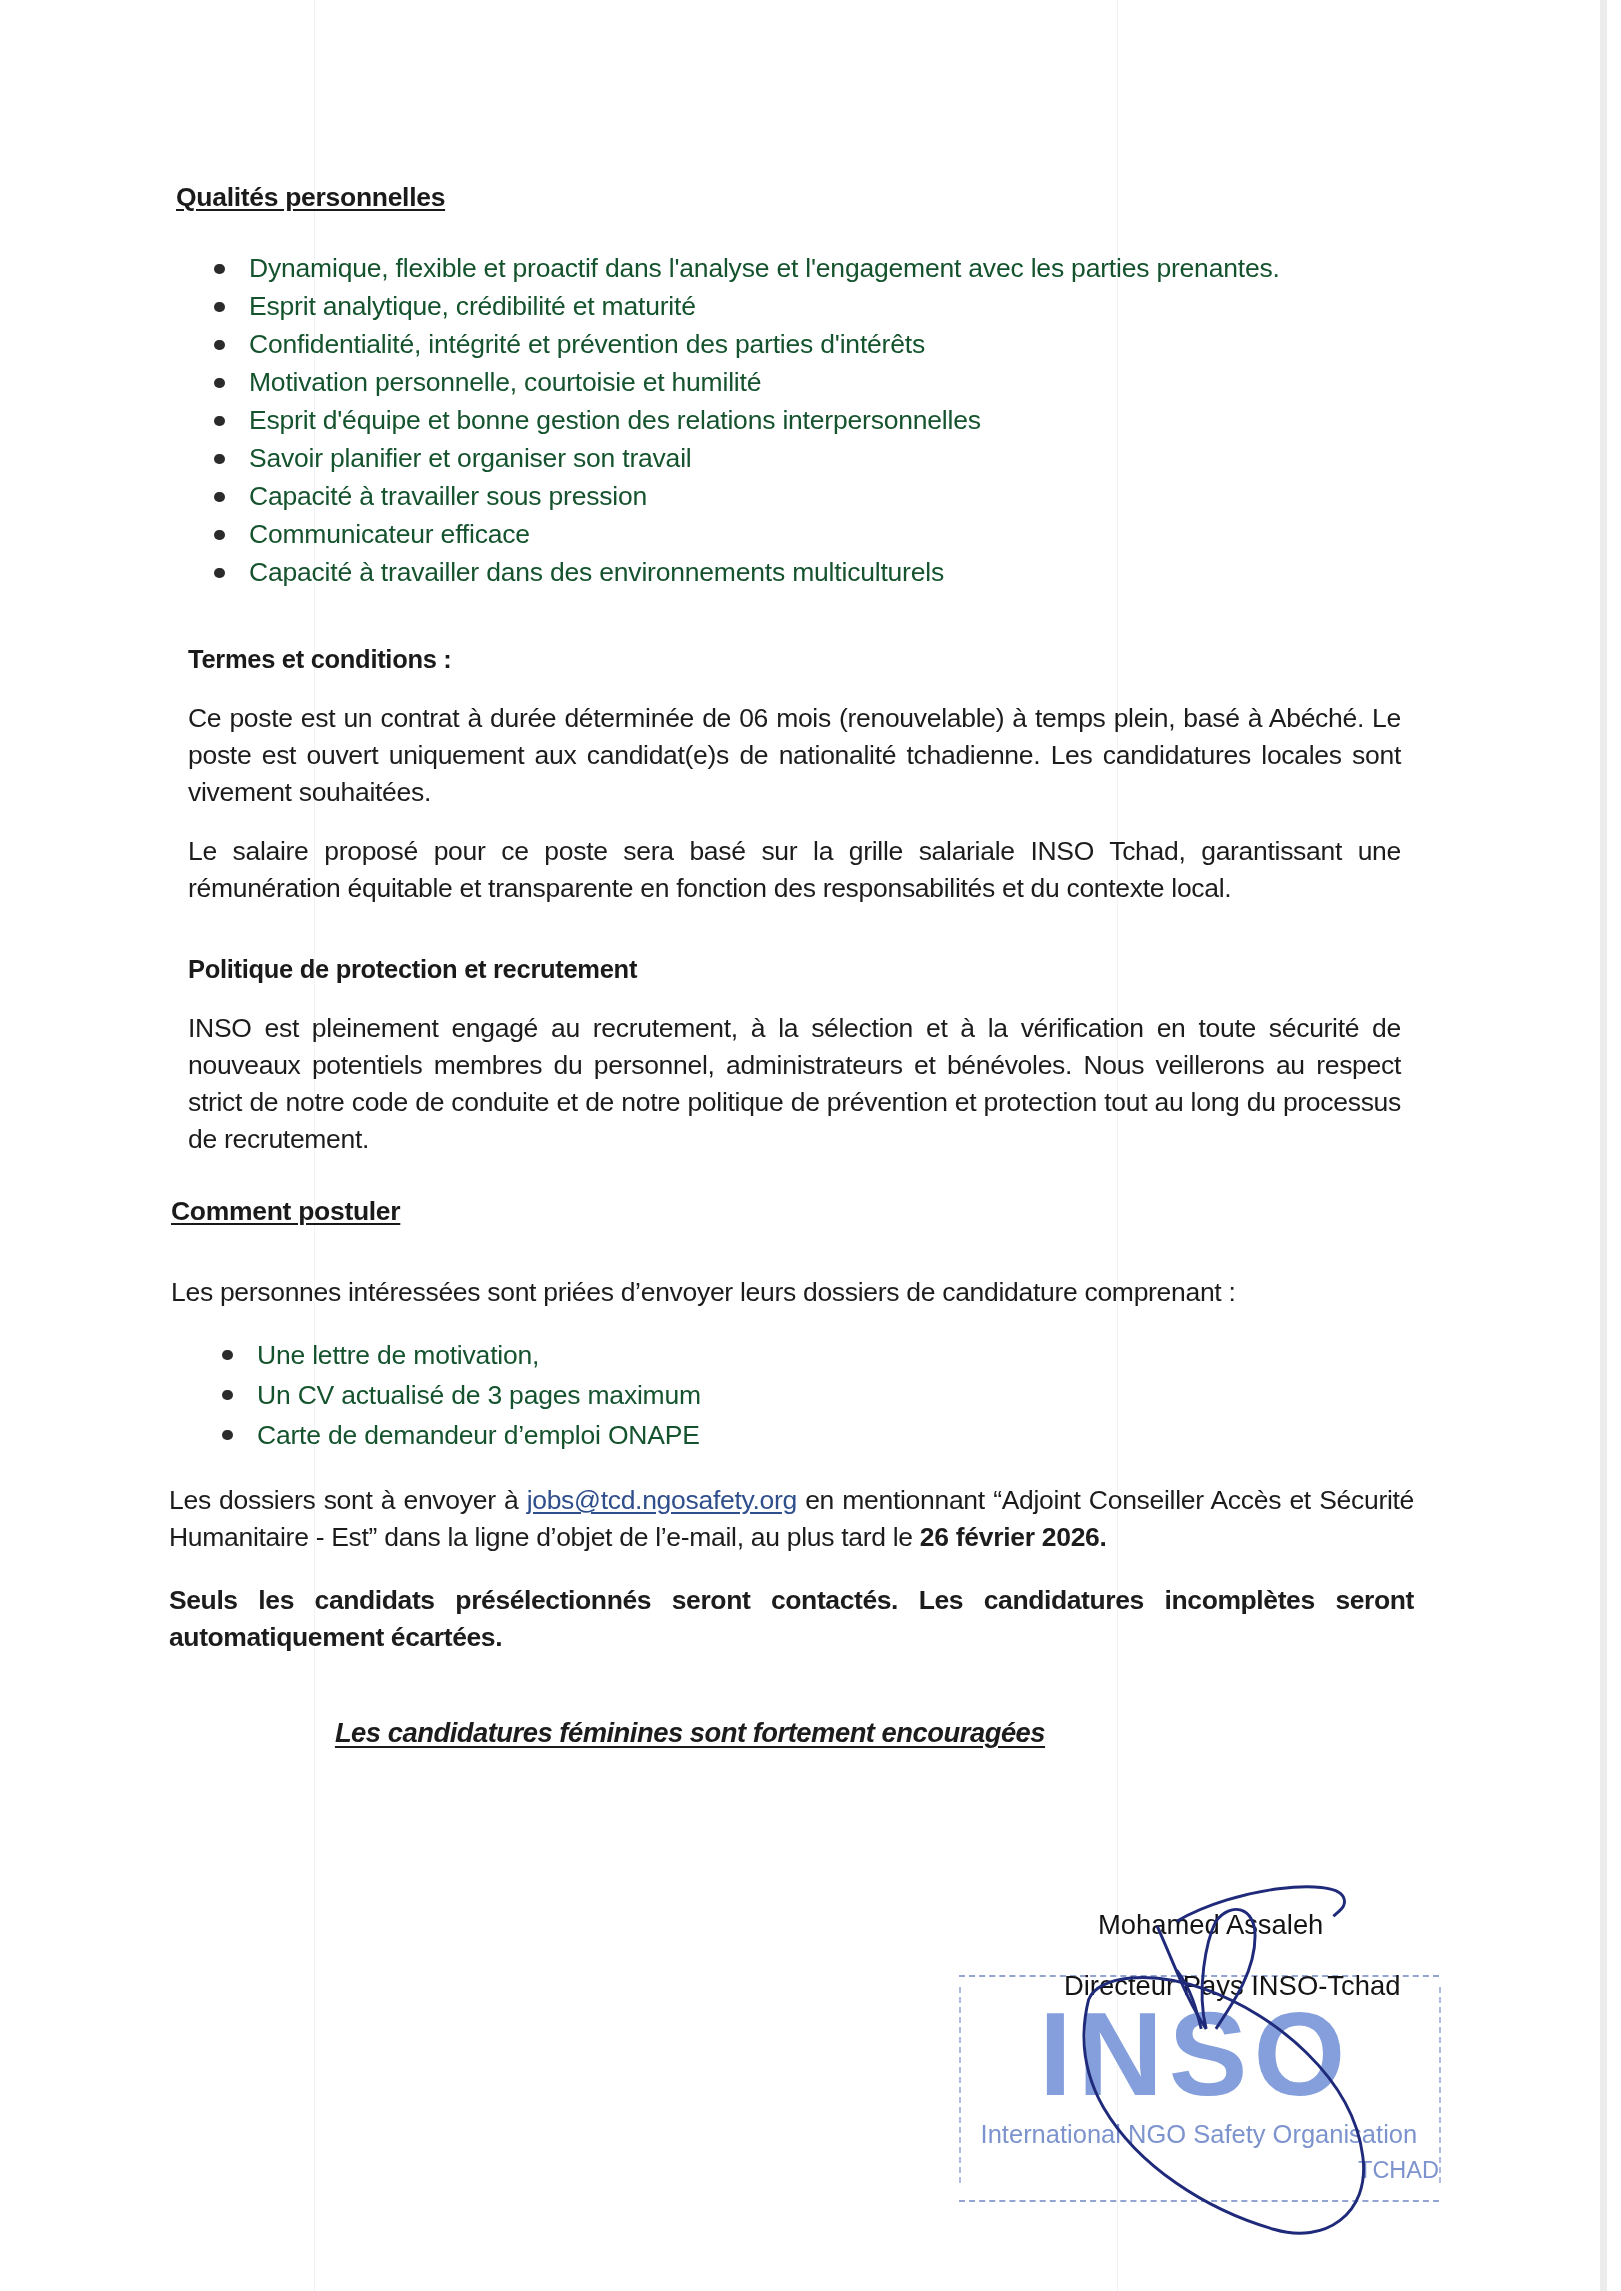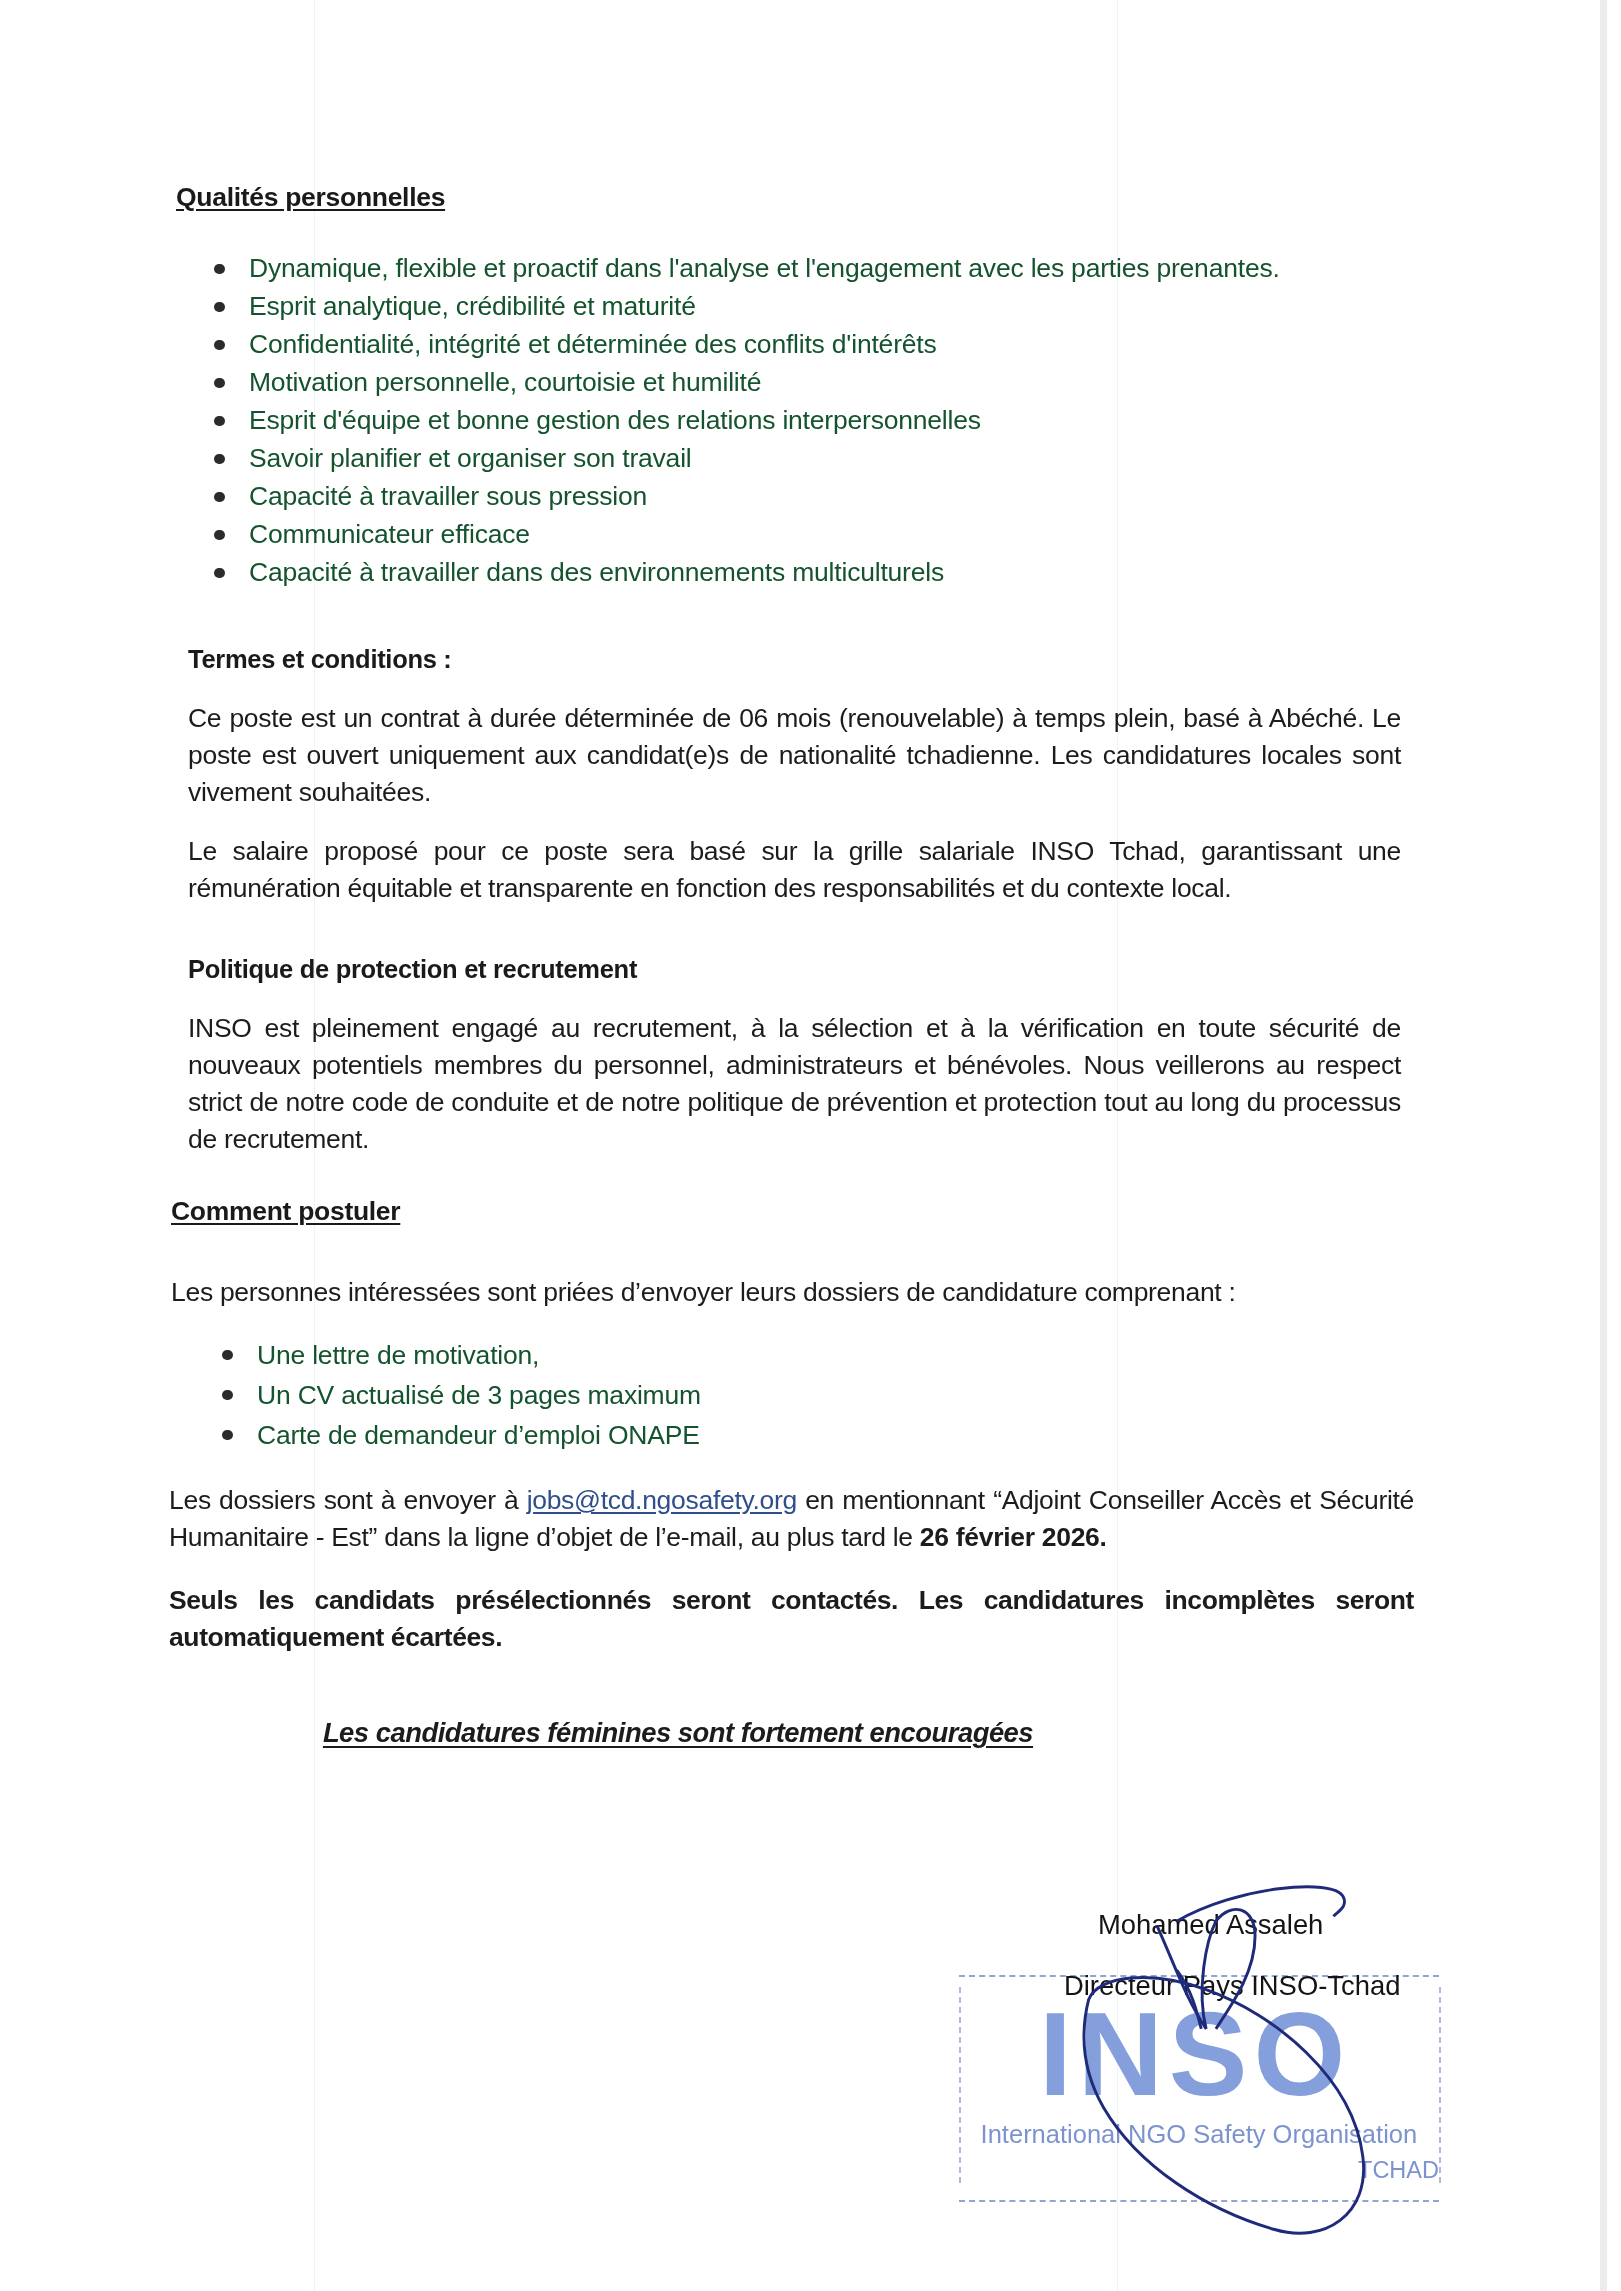--- a/index.html
+++ b/index.html
@@ -103,21 +103,21 @@
       width: 1356px;
       top: 1717px;
       text-align: center;
       font-size: 27.4px;
       font-weight: bold;
       font-style: italic;
       text-decoration: underline;
       text-underline-offset: 3.9px;
       letter-spacing: -0.5px;
       margin: 0;
-      padding-left: 0;
+      padding-left: 12px;
     }
     .closing span { position: relative; left: 0; }
     
     .sig-name {
       position: absolute;
       left: 1098px;
       top: 1909px;
       font-size: 27.4px;
       color: #141414;
       white-space: nowrap;
@@ -219,21 +219,21 @@
 <div class="scan-line" style="left:314px"></div>
 <div class="scan-line" style="left:1117px"></div>
 
 <div class="content">
 
   <h2 class="heading underline" style="left:176px; top:182px;text-decoration:underline;">Qualités personnelles</h2>
 
   <ul class="bullets" style="left:214px; top:249px;">
     <li><span class="bullet"></span><span>Dynamique, flexible et proactif dans l'analyse et l'engagement avec les parties prenantes.</span></li>
     <li><span class="bullet"></span><span>Esprit analytique, crédibilité et maturité</span></li>
-    <li><span class="bullet"></span><span>Confidentialité, intégrité et déterminée des conflits d'intérêts</span></li>
+    <li><span class="bullet"></span><span>Confidentialité, intégrité et prévention des parties d'intérêts</span></li>
     <li><span class="bullet"></span><span>Motivation personnelle, courtoisie et humilité</span></li>
     <li><span class="bullet"></span><span>Esprit d'équipe et bonne gestion des relations interpersonnelles</span></li>
     <li><span class="bullet"></span><span>Savoir planifier et organiser son travail</span></li>
     <li><span class="bullet"></span><span>Capacité à travailler sous pression</span></li>
     <li><span class="bullet"></span><span>Communicateur efficace</span></li>
     <li><span class="bullet"></span><span>Capacité à travailler dans des environnements multiculturels</span></li>
   </ul>
 
   <h2 class="heading semibold" style="left:188px; top:645px;">Termes et conditions :</h2>
   <p class="para" style="left:188px; top:700px; width:1213px;">Ce poste est un contrat à durée déterminée de 06 mois (renouvelable) à temps plein, basé à Abéché. Le poste est ouvert uniquement aux candidat(e)s de nationalité tchadienne. Les candidatures locales sont vivement souhaitées.</p>

